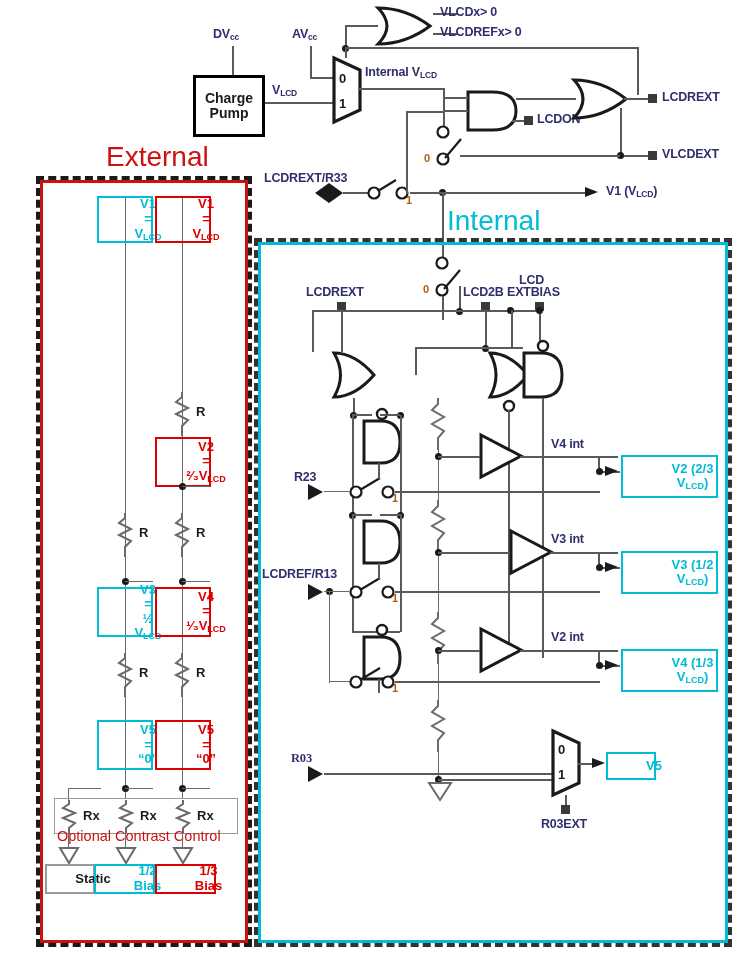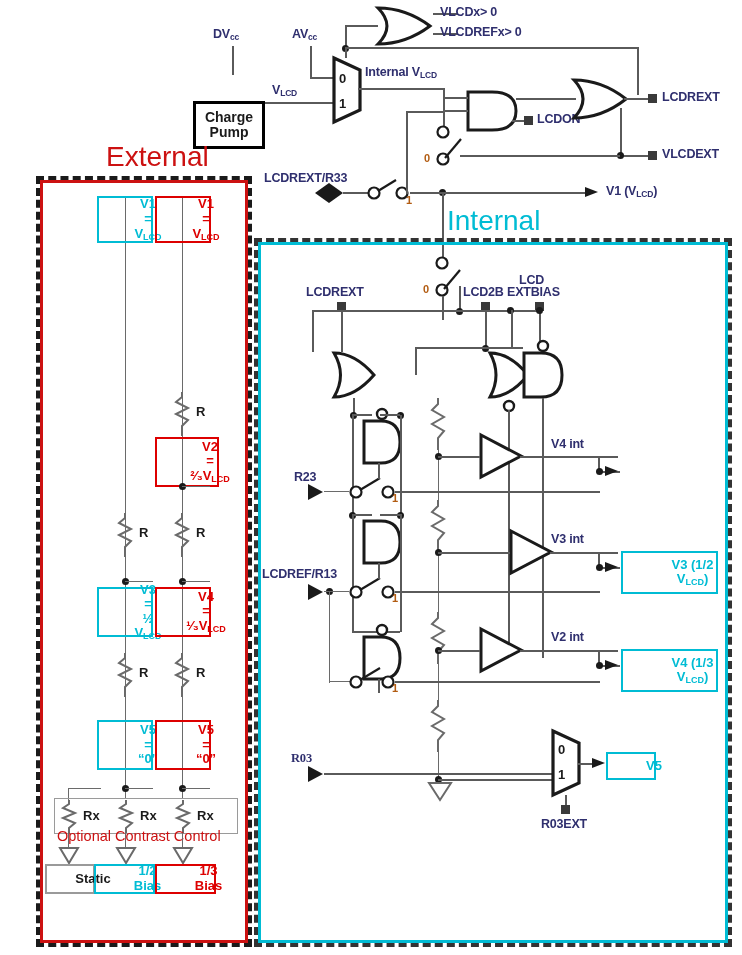--- a/index.html
+++ b/index.html
@@ -43,21 +43,21 @@
 
 <div id="root">
 
   <div class="abs lbl" style="left:213px;top:28px;"><span>DV</span><span class="sub">cc</span></div>
   <div class="abs wv" style="left:232px;top:46px;height:29px;"></div>
 
   <div class="abs lbl" style="left:292px;top:28px;"><span>AV</span><span class="sub">cc</span></div>
   <div class="abs wv" style="left:310px;top:46px;height:32px;"></div>
   <div class="abs wh" style="left:310px;top:77px;width:25px;"></div>
 
-  <div class="abs chargepump" style="left:193px;top:75px;width:72px;height:48px;margin-top:26px;">
+  <div class="abs chargepump" style="left:193px;top:75px;width:72px;height:62px;">
     <div>Charge</div>
     <div>Pump</div>
   </div>
 
   <div class="abs lbl" style="left:272px;top:84px;"><span>V</span><span class="sub">LCD</span></div>
   <div class="abs wh" style="left:265px;top:102px;width:70px;"></div>
 
   <svg class="abs" style="left:376px;top:6px;" width="58" height="40">
     <path d="M2,2 Q20,20 2,38 Q30,38 54,20 Q30,2 2,2 Z" fill="#fff" stroke="#1a1a1a" stroke-width="3"></path>
   </svg>
@@ -157,21 +157,21 @@
   <div class="abs vbox red" style="left:155px;top:196px;width:56px;height:47px;font-size:13px;">
     <div>V1 =</div>
     <div><span>V</span><span class="sub">LCD</span></div>
   </div>
 
   <svg class="abs" style="left:174px;top:392px;" width="17" height="44">
     <polyline points="8,0 8,5 2,10 14,16 2,22 14,28 8,34 8,44" fill="none" stroke="#6a6a6a" stroke-width="2"></polyline>
   </svg>
   <div class="abs rlbl" style="left:196px;top:404px;">R</div>
 
-  <div class="abs vbox red" style="left:155px;top:437px;width:64px;height:50px;font-size:13px;">
+  <div class="abs vbox red" style="left:155px;top:437px;width:56px;height:50px;font-size:13px;">
     <div>V2 =</div>
     <div><span>²⁄₃V</span><span class="sub">LCD</span></div>
   </div>
   <div class="abs dot" style="left:179px;top:483px;"></div>
   <div class="abs wh thin" style="left:182px;top:486px;width:28px;"></div>
 
   <svg class="abs" style="left:117px;top:513px;" width="17" height="44">
     <polyline points="8,0 8,5 2,10 14,16 2,22 14,28 8,34 8,44" fill="none" stroke="#6a6a6a" stroke-width="2"></polyline>
   </svg>
   <div class="abs rlbl" style="left:139px;top:525px;">R</div>
@@ -364,20 +364,23 @@
   <div class="abs dot" style="left:435px;top:453px;"></div>
   <div class="abs wh" style="left:438px;top:456px;width:42px;"></div>
   <div class="abs wh" style="left:520px;top:456px;width:98px;"></div>
   <div class="abs lbl" style="left:551px;top:438px;">V4 int</div>
   <div class="abs wv" style="left:598px;top:456px;height:16px;"></div>
   <div class="abs wh" style="left:598px;top:471px;width:22px;"></div>
   <div class="abs dot" style="left:596px;top:468px;"></div>
   <svg class="abs" style="left:605px;top:464px;" width="17" height="15">
     <path d="M0,2 L13,7 L0,12 Z" fill="#1a1a1a"></path>
   </svg>
+  <div class="abs vbox cyan" style="left:621px;top:455px;width:97px;height:43px;font-size:13px;">
+    <div><span>V2 (2/3 V</span><span class="sub">LCD</span><span>)</span></div>
+  </div>
 
   <div class="abs lbl" style="left:262px;top:568px;">LCDREF/R13</div>
   <svg class="abs" style="left:307px;top:583px;" width="18" height="18">
     <path d="M1,1 L16,9 L1,17 Z" fill="#1a1a1a"></path>
   </svg>
   <div class="abs dot" style="left:326px;top:588px;"></div>
   <div class="abs wh thin" style="left:324px;top:591px;width:25px;"></div>
   <div class="abs wv thin" style="left:329px;top:591px;height:92px;"></div>
   <div class="abs wh thin" style="left:329px;top:681px;width:22px;"></div>
 

